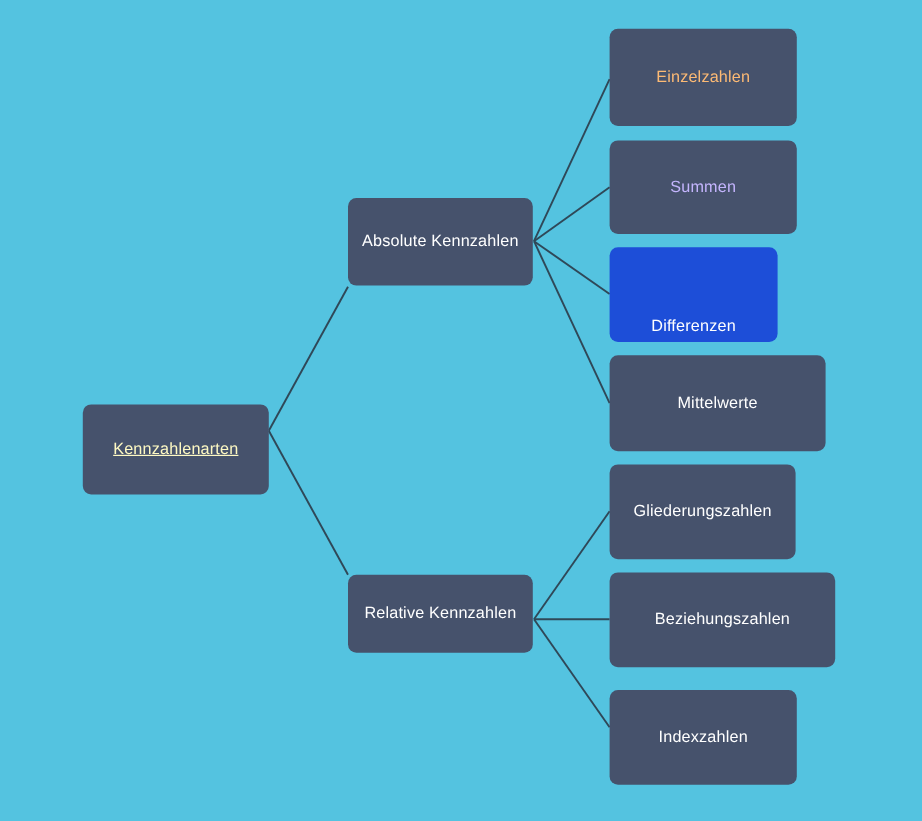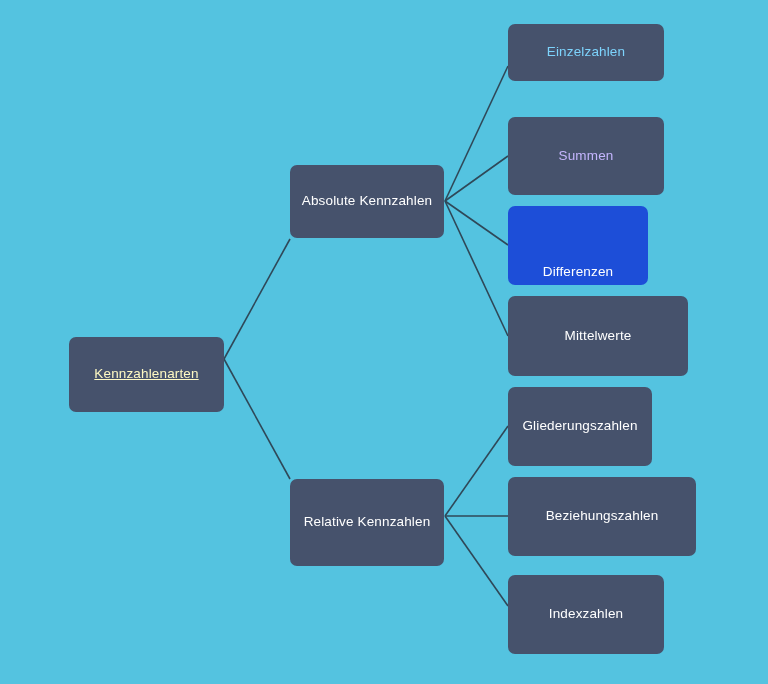--- a/index.html
+++ b/index.html
@@ -65,36 +65,36 @@
       <line x1="445" y1="516" x2="508" y2="516" stroke="#2f4858" stroke-width="1.6"></line>
       <line x1="445" y1="516" x2="508" y2="606" stroke="#2f4858" stroke-width="1.6"></line>
     </svg>
 
   <div class="node" style="left: 69px; top: 337px; width: 155px; height: 75px; background: rgb(70, 82, 108); color: #fef9c3; text-decoration: underline;">
     <span class="node-label">Kennzahlenarten</span>
   </div>
   <div class="node" style="left: 290px; top: 165px; width: 154px; height: 73px; background: rgb(70, 82, 108); color: rgb(255, 255, 255);">
     <span class="node-label">Absolute Kennzahlen</span>
   </div>
-  <div class="node" style="left: 290px; top: 479px; width: 154px; height: 87px; background: rgb(70, 82, 108); color: rgb(255, 255, 255);">
+  <div class="node" style="left: 290px; top: 479px; width: 154px; height: 65px; background: rgb(70, 82, 108); color: rgb(255, 255, 255);">
     <span class="node-label">Relative Kennzahlen</span>
   </div>
-  <div class="node" style="left: 508px; top: 24px; width: 156px; height: 57px; background: rgb(70, 82, 108); color: #7dd3fc;">
+  <div class="node" style="left: 508px; top: 24px; width: 156px; height: 81px; background: rgb(70, 82, 108); color: #fdba74;">
     <span class="node-label">Einzelzahlen</span>
   </div>
   <div class="node" style="left: 508px; top: 117px; width: 156px; height: 78px; background: rgb(70, 82, 108); color: #c4b5fd;">
     <span class="node-label">Summen</span>
   </div>
   <div class="node" style="left: 508px; top: 206px; width: 140px; height: 79px; background: #1d4ed8; color: rgb(255, 255, 255); align-items: flex-end;">
     <span class="node-label">Differenzen</span>
   </div>
   <div class="node" style="left: 508px; top: 296px; width: 180px; height: 80px; background: rgb(70, 82, 108); color: rgb(255, 255, 255);">
     <span class="node-label">Mittelwerte</span>
   </div>
-  <div class="node" style="left: 508px; top: 387px; width: 144px; height: 79px; background: rgb(70, 82, 108); color: rgb(255, 255, 255); align-items: center;">
+  <div class="node" style="left: 508px; top: 387px; width: 155px; height: 79px; background: rgb(70, 82, 108); color: rgb(255, 255, 255); align-items: center;">
     <span class="node-label">Gliederungszahlen</span>
   </div>
   <div class="node" style="left: 508px; top: 477px; width: 188px; height: 79px; background: rgb(70, 82, 108); color: rgb(255, 255, 255);">
     <span class="node-label">Beziehungszahlen</span>
   </div>
   <div class="node" style="left: 508px; top: 567px; width: 156px; height: 79px; background: rgb(70, 82, 108); color: rgb(255, 255, 255); margin-top: 8px;">
     <span class="node-label">Indexzahlen</span>
   </div>
 
 </div>

